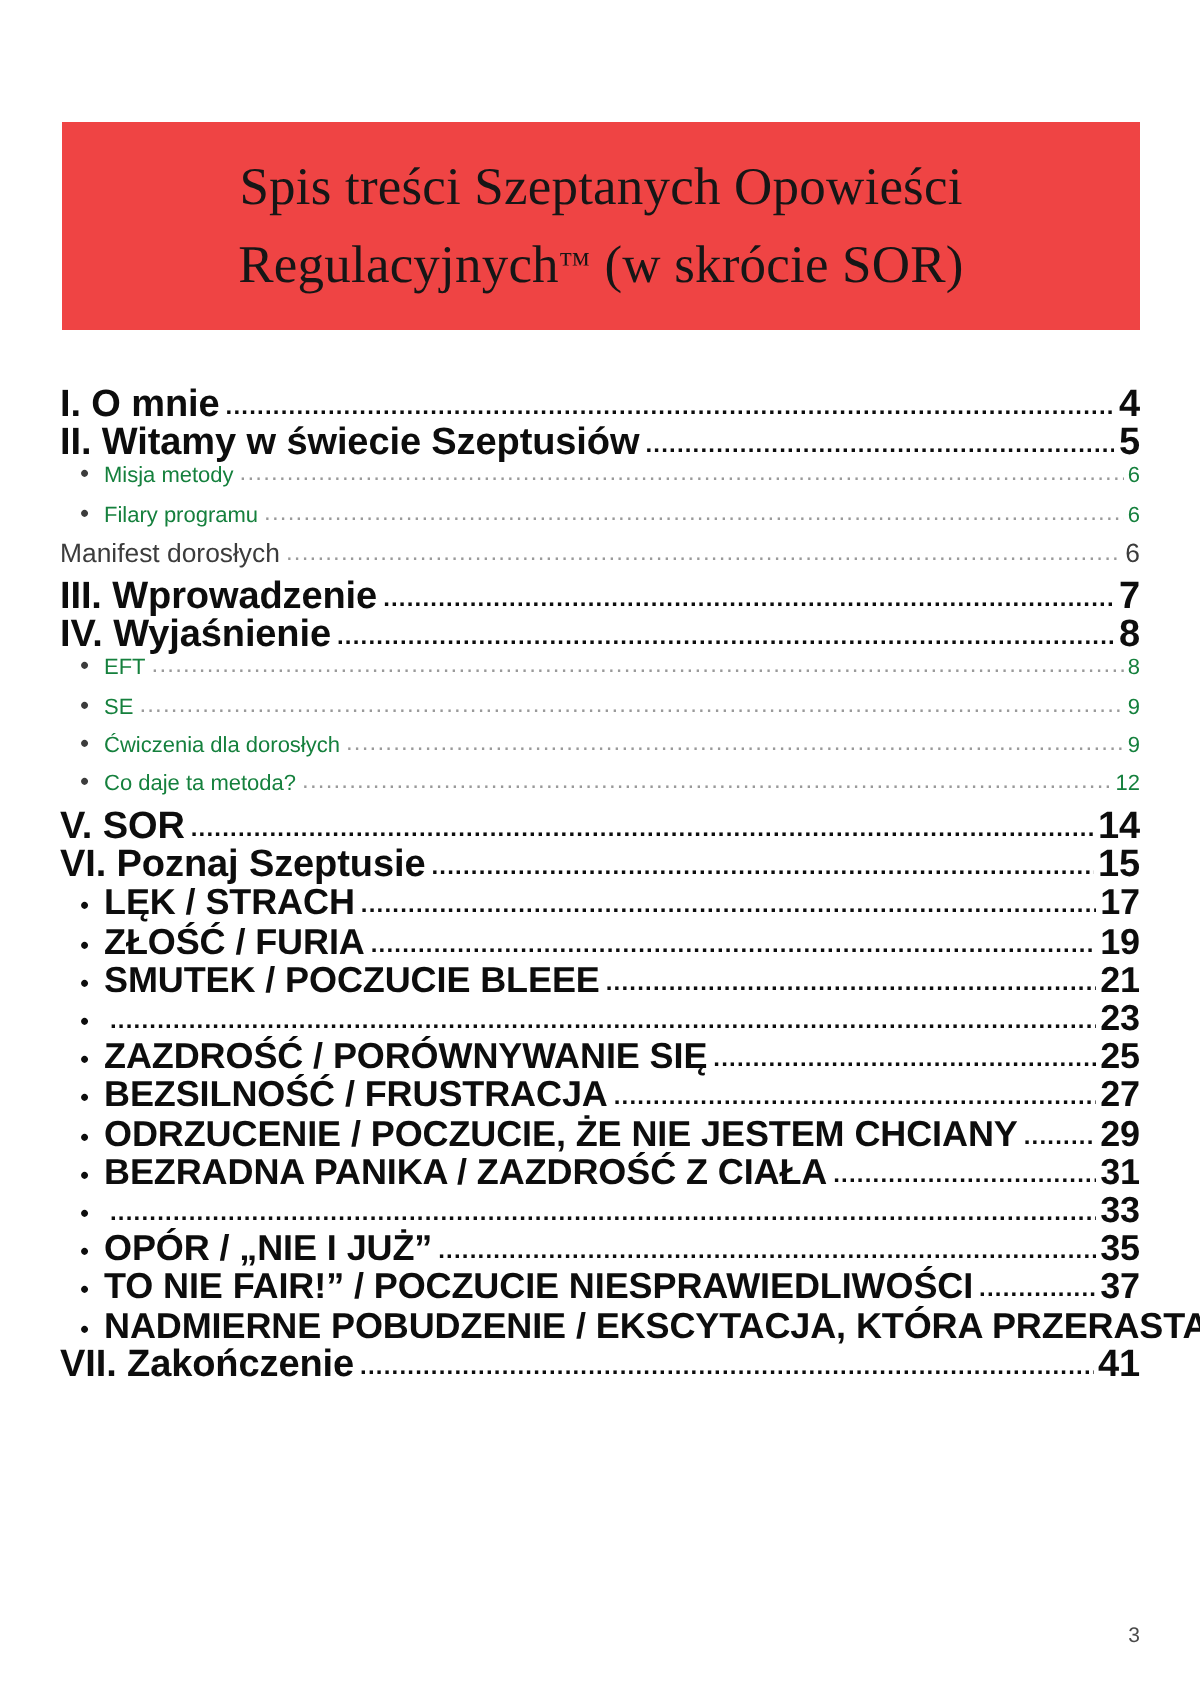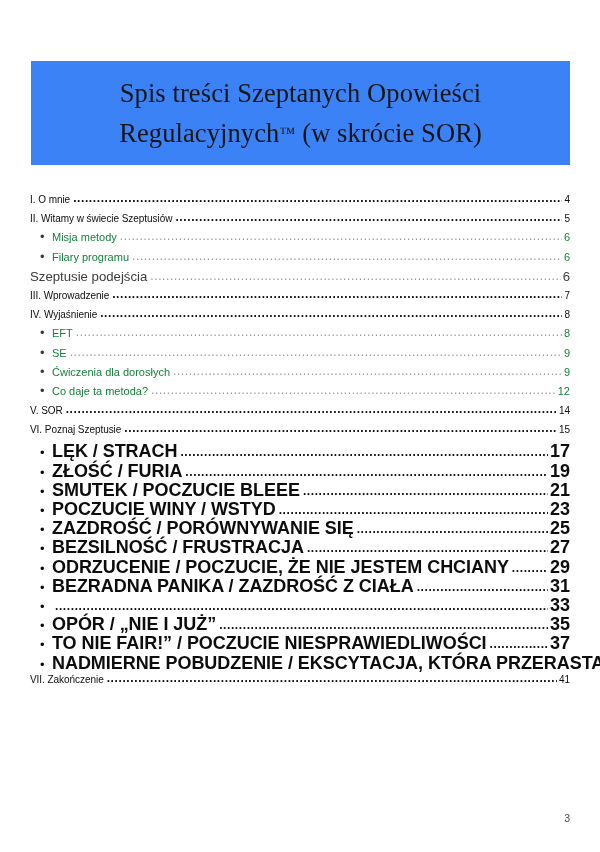--- a/index.html
+++ b/index.html
@@ -15,21 +15,21 @@
     overflow: hidden;
   }
 
   
   #title-band {
     position: absolute;
     left: 31px;
     top: 61px;
     width: 539px;
     height: 104px;
-    background: #3b82f6;
+    background: #ef4444;
     display: flex;
     flex-direction: column;
     align-items: center;
     justify-content: center;
   }
   .title-line {
     font-family: "Liberation Serif", "DejaVu Serif", serif;
     font-size: 26.5px;
     line-height: 39px;
     color: #161616;
@@ -80,22 +80,22 @@
   }
   .page {
     flex: 0 0 auto;
     text-align: right;
     white-space: nowrap;
   }
 
   
   .lvl-main .label,
   .lvl-main .page {
-    font-weight: normal;
-    font-size: 10px;
+    font-weight: bold;
+    font-size: 19px;
     color: #0d0d0d;
     letter-spacing: -0.05px;
   }
   .lvl-main .leader { color: #0d0d0d; font-weight: bold; }
 
   
   .lvl-plain .label,
   .lvl-plain .page {
     font-weight: normal;
     font-size: 13.2px;
@@ -158,21 +158,21 @@
       <span class="leader">...................................................................................................................................................................................</span>
       <span class="page">6</span>
     </div>
     <div class="toc-row lvl-sub">
       <span class="bullet">•</span>
       <span class="label">Filary programu</span>
       <span class="leader">...................................................................................................................................................................................</span>
       <span class="page">6</span>
     </div>
     <div class="toc-row lvl-plain">
-      <span class="label">Szeptusie podejścia</span>
+      <span class="label">Manifest dorosłych</span>
       <span class="leader">...................................................................................................................................................................................</span>
       <span class="page">6</span>
     </div>
     <div class="toc-row lvl-main">
       <span class="label">III. Wprowadzenie</span>
       <span class="leader">...................................................................................................................................................................................</span>
       <span class="page">7</span>
     </div>
     <div class="toc-row lvl-main">
       <span class="label">IV. Wyjaśnienie</span>
@@ -226,21 +226,20 @@
       <span class="page">19</span>
     </div>
     <div class="toc-row lvl-subbold">
       <span class="bullet">•</span>
       <span class="label">SMUTEK / POCZUCIE BLEEE</span>
       <span class="leader">...................................................................................................................................................................................</span>
       <span class="page">21</span>
     </div>
     <div class="toc-row lvl-subbold">
       <span class="bullet">•</span>
-      <span class="label">POCZUCIE WINY / WSTYD</span>
       <span class="leader">...................................................................................................................................................................................</span>
       <span class="page">23</span>
     </div>
     <div class="toc-row lvl-subbold">
       <span class="bullet">•</span>
       <span class="label">ZAZDROŚĆ / PORÓWNYWANIE SIĘ</span>
       <span class="leader">...................................................................................................................................................................................</span>
       <span class="page">25</span>
     </div>
     <div class="toc-row lvl-subbold">

